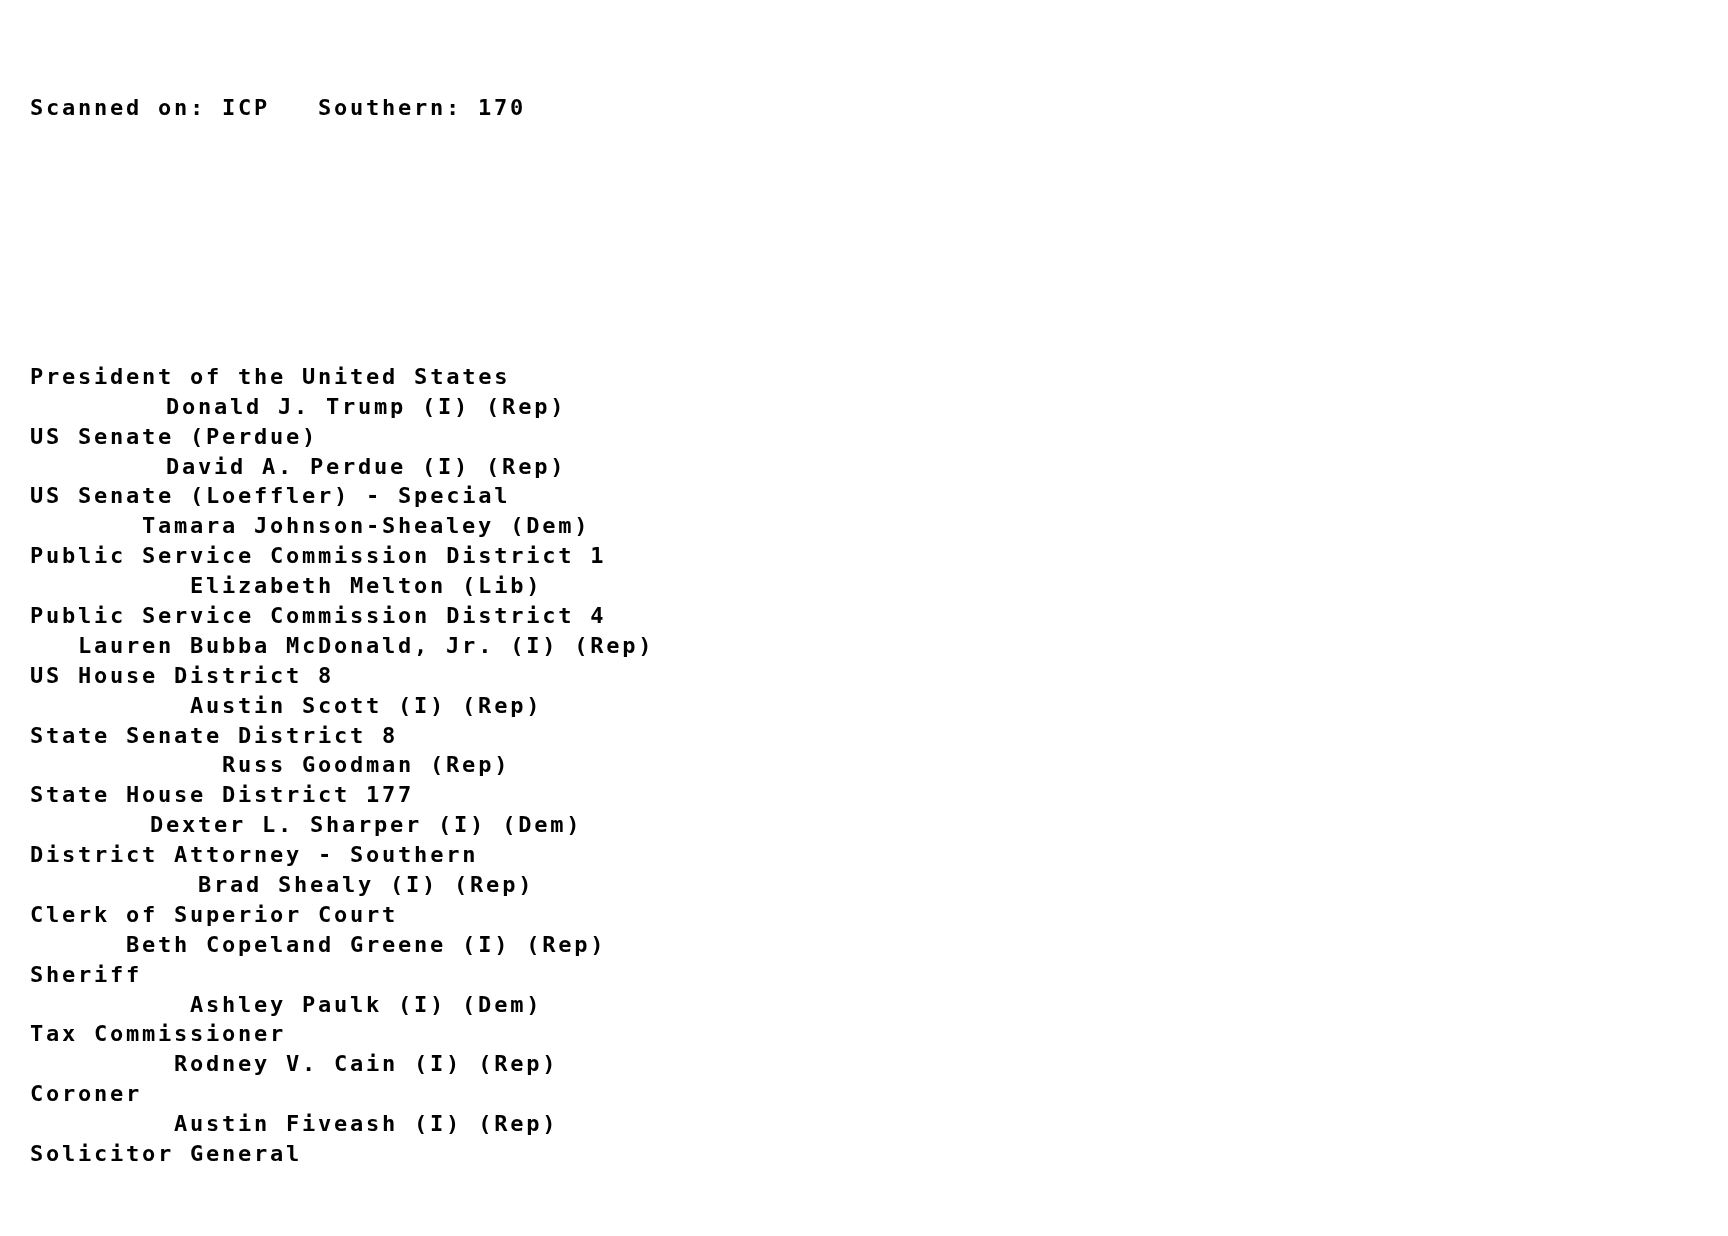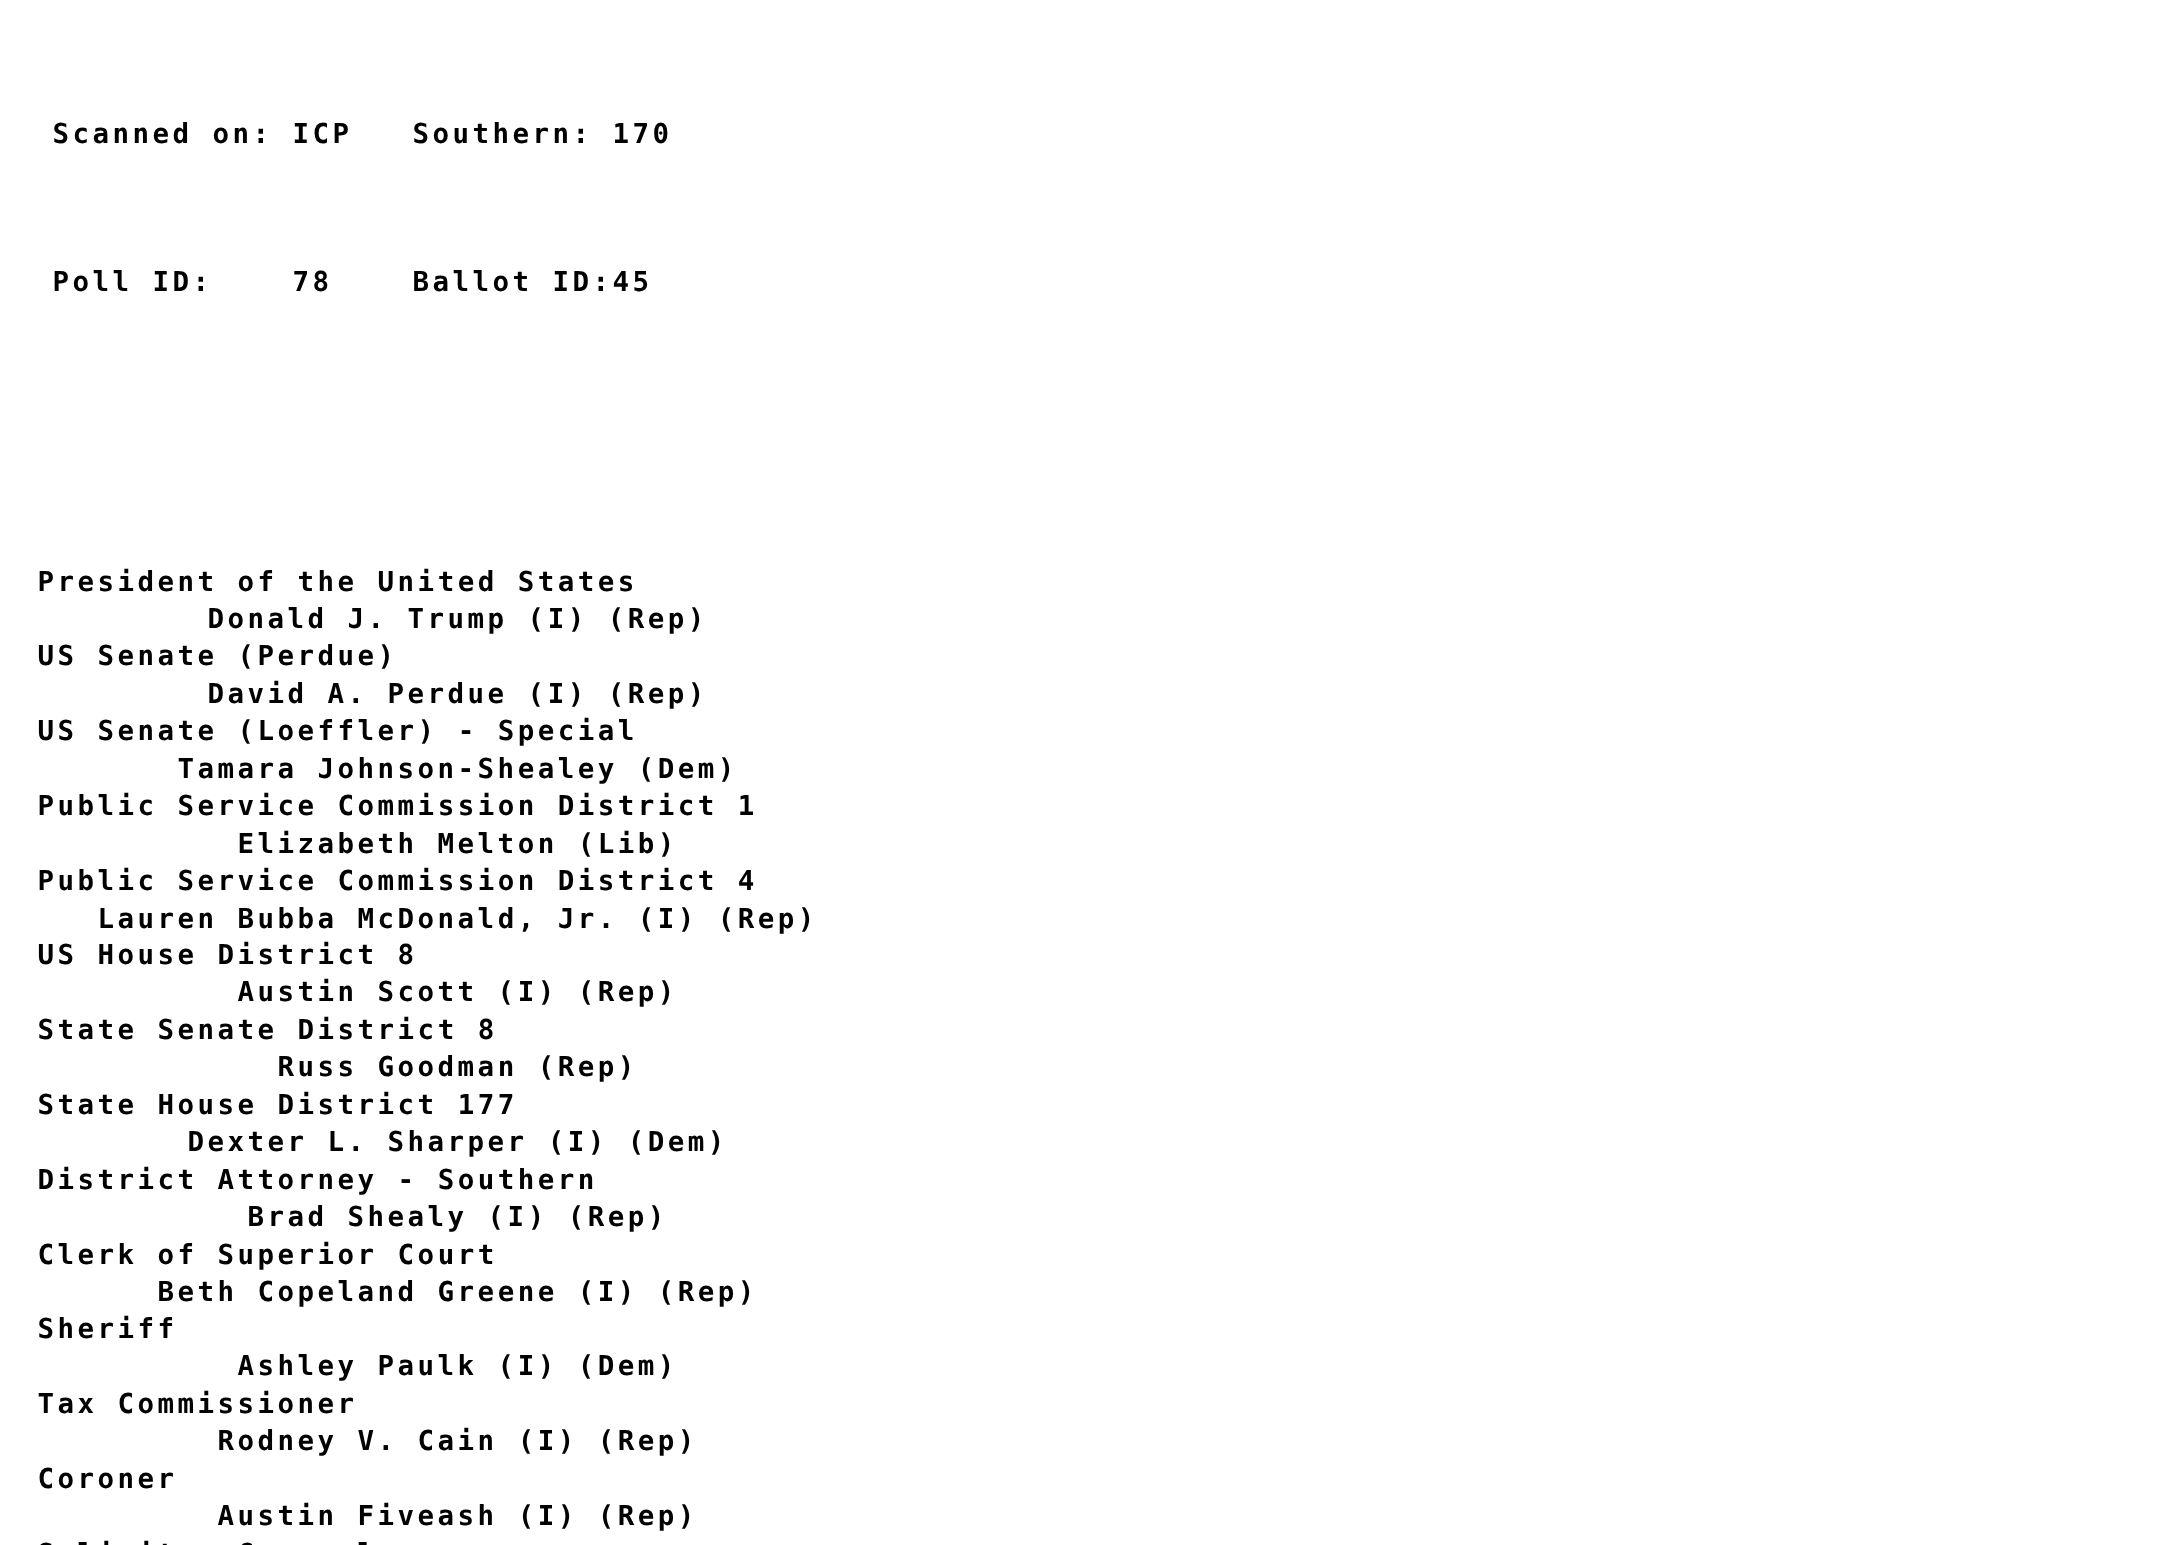--- a/index.html
+++ b/index.html
@@ -18,37 +18,36 @@
     left: 30px;
     top: 3px;
     color: #000000;
     font-family: "DejaVu Sans Mono", "Liberation Mono", monospace;
     font-weight: bold;
     font-size: 22px;
     letter-spacing: 2.76px; 
     line-height: 29.9px;
     white-space: pre;
   }
-  .hline { display: flex; margin-left: 12px; }
+  .hline { display: flex; }
   .fld  { display: inline-block; overflow: hidden; }
   .val  { text-align: left; }
   .w12  { width: 192px; }  
   .w10  { width: 160px; }  
   .w3   { width: 48px;  }  
   .w4   { width: 64px;  }  
   .blank-line { height: 29.9px; }
   .race { height: 29.9px; }
   .sel  { height: 29.9px; padding-left: 48px; text-align: center; } 
 </style>
 </head>
 <body style="background: rgb(255, 255, 255);">
 
 <div class="doc" style="color: rgb(0, 0, 0);">
 
   <div class="hline"><span class="fld w12">Scanned on:</span><span class="fld w3 val">ICP</span><span class="fld w3"></span><span class="fld w10">Southern:</span><span class="fld w4 val">170</span></div>
 
-  <div class="hline"><span class="fld w12">Poll ID:</span><span class="fld w3 val">78</span><span class="fld w3"></span><span class="fld w10">Ballot ID:</span><span class="fld w4 val">45</span></div>
 
   <div class="blank-line"></div>
 
   <div id="contest-list"><div class="race">President of the United States</div><div class="sel">Donald J. Trump (I) (Rep)</div><div class="race">US Senate (Perdue)</div><div class="sel">David A. Perdue (I) (Rep)</div><div class="race">US Senate (Loeffler) - Special</div><div class="sel">Tamara Johnson-Shealey (Dem)</div><div class="race">Public Service Commission District 1</div><div class="sel">Elizabeth Melton (Lib)</div><div class="race">Public Service Commission District 4</div><div class="sel">Lauren Bubba McDonald, Jr. (I) (Rep)</div><div class="race">US House District 8</div><div class="sel">Austin Scott (I) (Rep)</div><div class="race">State Senate District 8</div><div class="sel">Russ Goodman (Rep)</div><div class="race">State House District 177</div><div class="sel">Dexter L. Sharper (I) (Dem)</div><div class="race">District Attorney - Southern</div><div class="sel">Brad Shealy (I) (Rep)</div><div class="race">Clerk of Superior Court</div><div class="sel">Beth Copeland Greene (I) (Rep)</div><div class="race">Sheriff</div><div class="sel">Ashley Paulk (I) (Dem)</div><div class="race">Tax Commissioner</div><div class="sel">Rodney V. Cain (I) (Rep)</div><div class="race">Coroner</div><div class="sel">Austin Fiveash (I) (Rep)</div><div class="race">Solicitor General</div></div>
 
 </div>
 
 </body></html>

